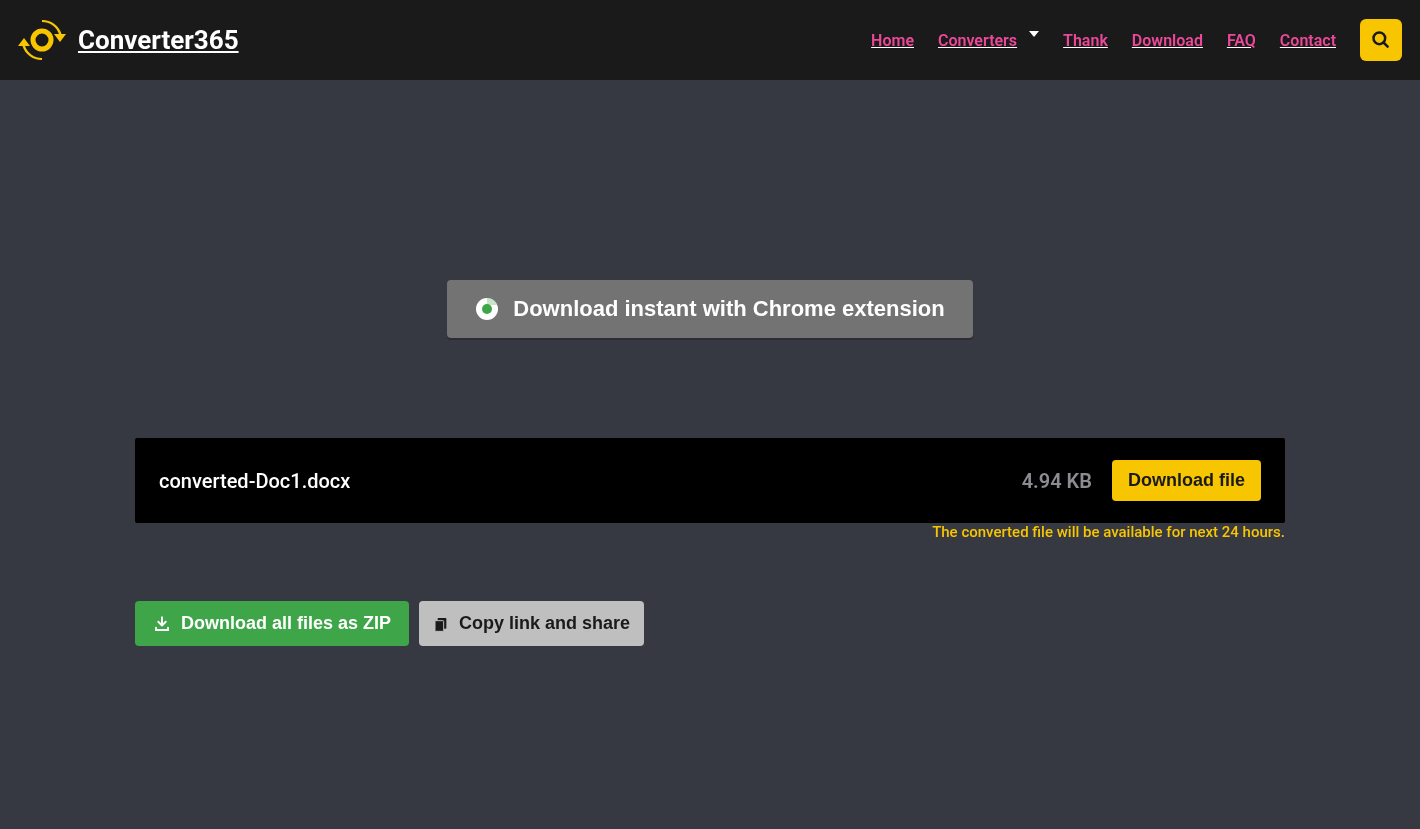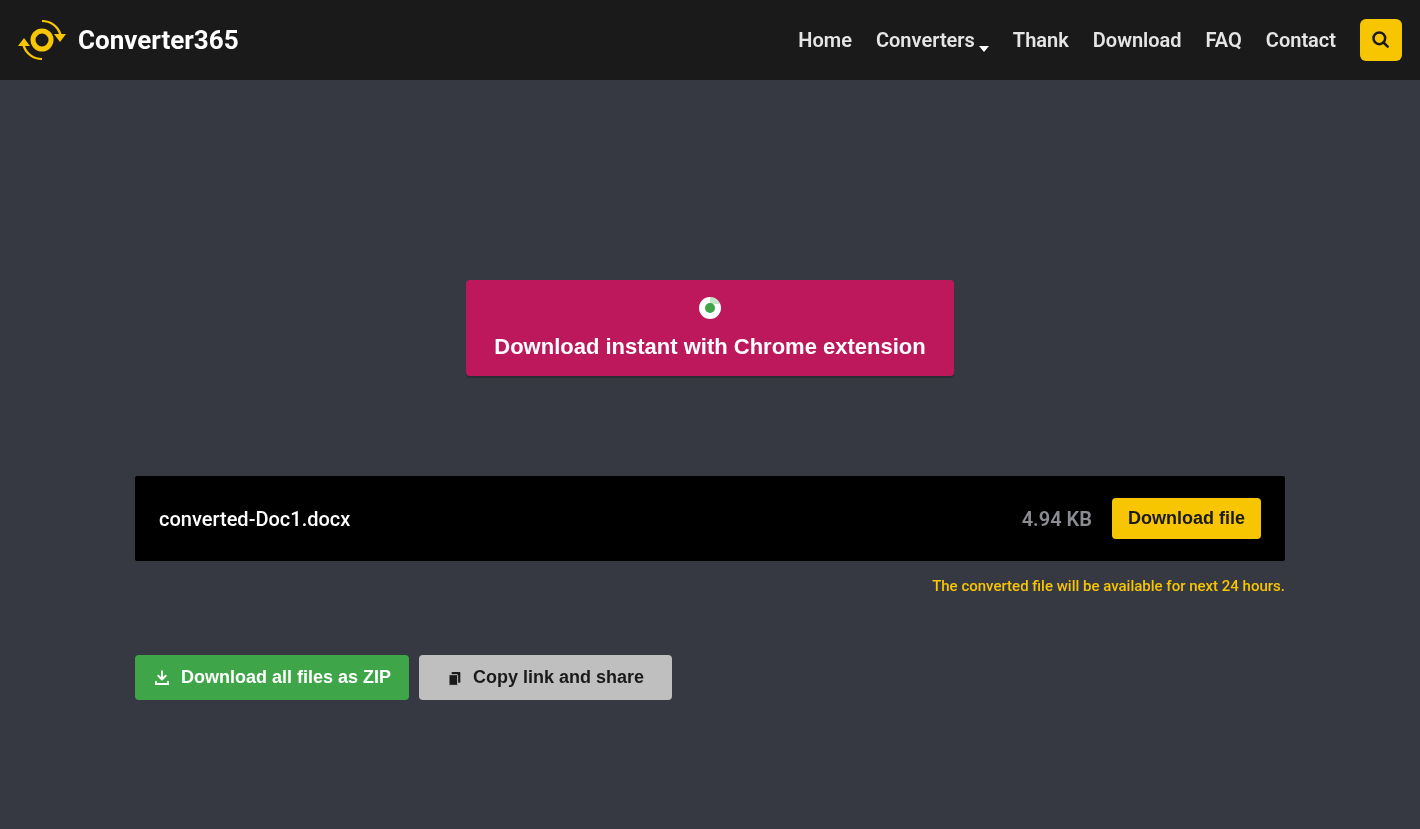--- a/index.html
+++ b/index.html
@@ -9,20 +9,21 @@
   color: #fff;
   width: 1420px;
 }
 .header {
   background: #1a1a1a;
   height: 80px;
   display: flex;
   align-items: center;
   justify-content: space-between;
   padding: 0 18px;
+  text-decoration: underline;
 }
 .logo-wrap {
   display: flex;
   align-items: center;
   gap: 12px;
 }
 .logo-icon {
   width: 48px;
   height: 48px;
   position: relative;
@@ -30,29 +31,29 @@
 .brand {
   font-size: 26px;
   font-weight: 700;
 }
 .nav {
   display: flex;
   align-items: center;
   gap: 24px;
 }
 .nav a {
-  color: #e5e5e5;
+  color: #ec4899;
   text-decoration: none;
-  font-size: 20px;
+  font-size: 16px;
   font-weight: 600;
 }
 .nav-dropdown {
   display: flex;
-  align-items: flex-end;
-  gap: 4px;
+  align-items: flex-start;
+  gap: 12px;
 }
 .caret-down {
   width: 0;
   height: 0;
   border-left: 5px solid transparent;
   border-right: 5px solid transparent;
   border-top: 6px solid #fff;
 }
 .search-btn {
   background: #f7c600;
@@ -74,34 +75,33 @@
   margin-bottom: 28px;
 }
 .subtitle {
   font-size: 22px;
   font-weight: 500;
   line-height: 1.7;
   max-width: 900px;
   margin: 0 auto;
 }
 .chrome-btn {
-  background: #be185d;
+  background: #737373;
   color: #fff;
   border: none;
   font-size: 22px;
   font-weight: 600;
   padding: 16px 28px;
   border-radius: 4px;
   margin-top: 110px;
   display: inline-flex;
   align-items: center;
   gap: 14px;
   cursor: pointer;
   box-shadow: 0 2px 0 rgba(0,0,0,0.2);
-  flex-direction: column;
 }
 .file-panel {
   width: 1150px;
   margin: 100px auto 0;
 }
 .file-row {
   background: #000000;
   display: flex;
   align-items: center;
   justify-content: space-between;
@@ -130,21 +130,20 @@
   font-weight: 700;
   padding: 10px 16px;
   border-radius: 4px;
   cursor: pointer;
 }
 .availability {
   color: #f7c600;
   font-size: 15px;
   font-weight: 500;
   text-align: right;
-  margin-top: 16px;
 }
 .actions-row {
   margin-top: 60px;
   display: flex;
   gap: 10px;
   text-align: left;
 }
 .zip-btn {
   background: #3ea648;
   color: #fff;
@@ -157,21 +156,21 @@
   align-items: center;
   gap: 10px;
   cursor: pointer;
 }
 .copy-btn {
   background: #bfbfbf;
   color: #1a1a1a;
   border: none;
   font-size: 18px;
   font-weight: 700;
-  padding: 12px 28px;
+  padding: 12px 14px;
   border-radius: 4px;
   display: inline-flex;
   align-items: center;
   gap: 10px;
   cursor: pointer;
 }
 </style>
 </head>
 <body>
 

